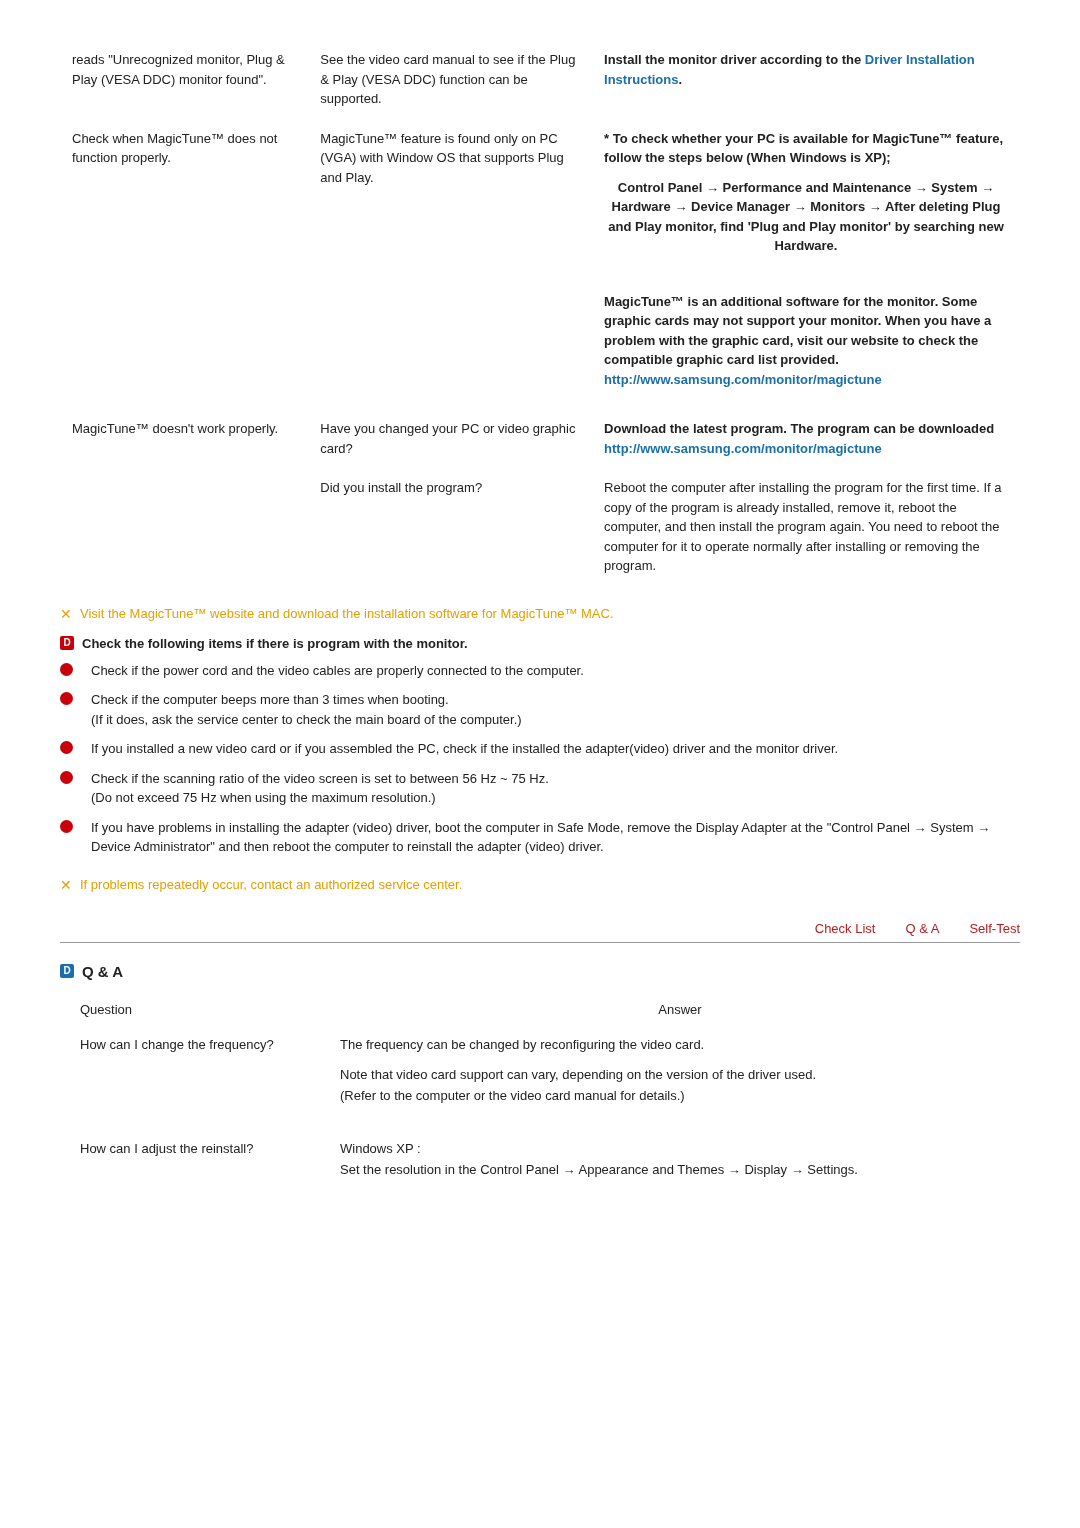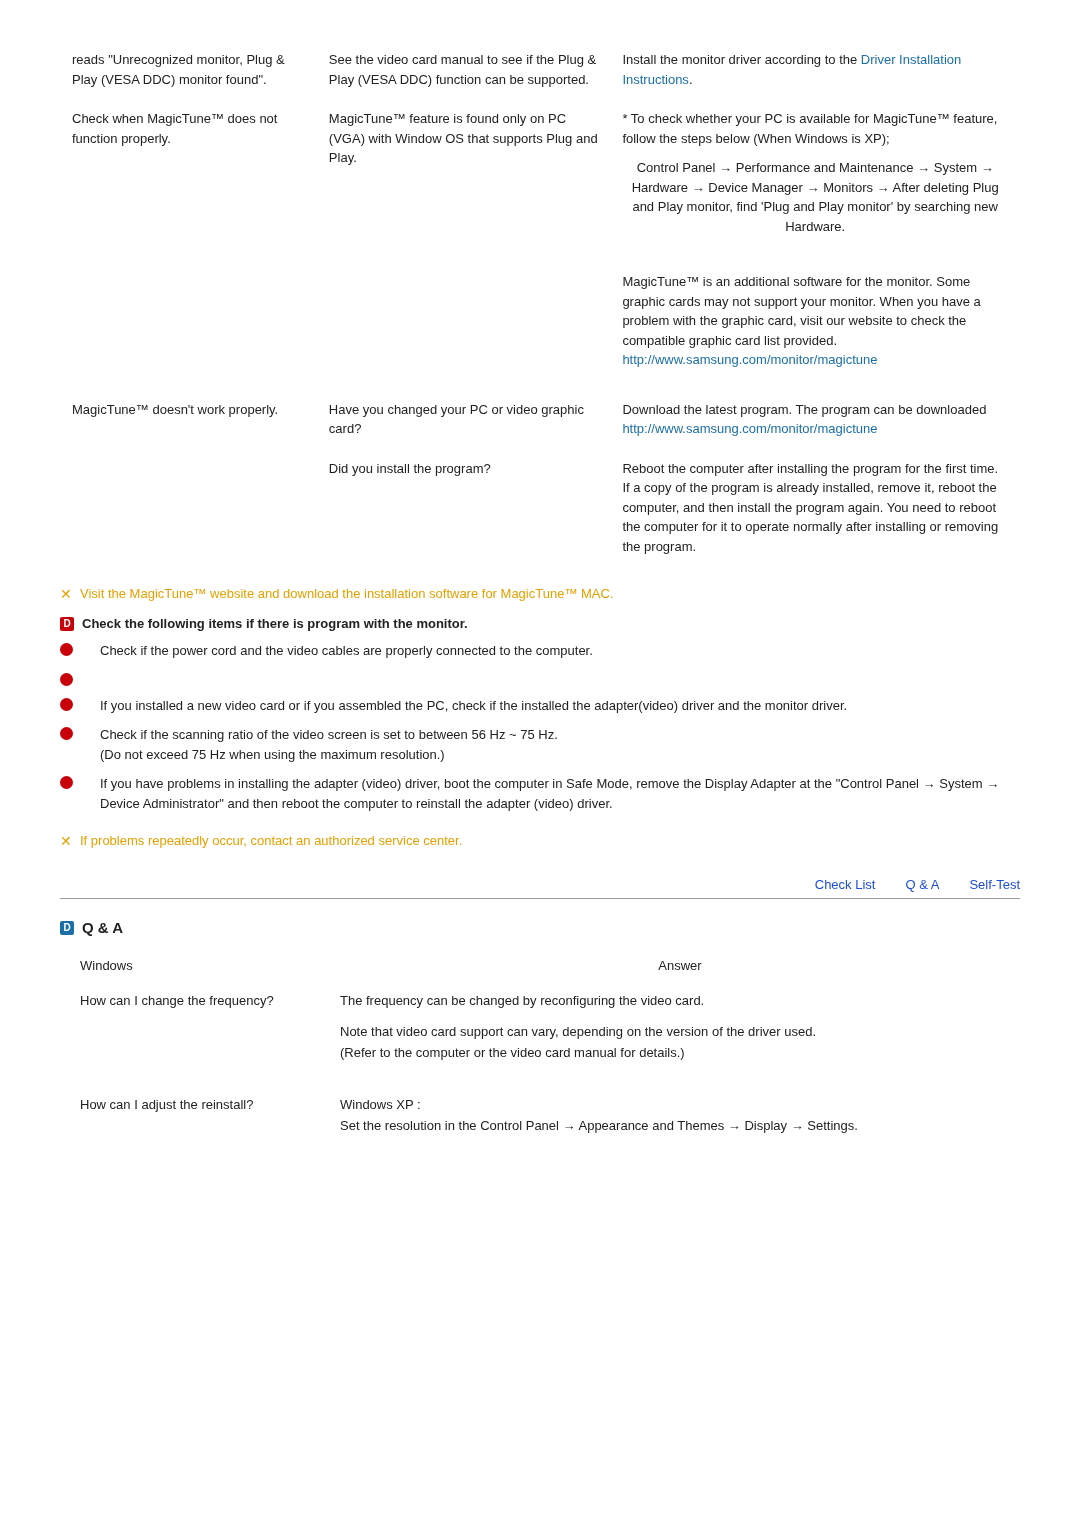--- a/index.html
+++ b/index.html
@@ -18,21 +18,21 @@
       margin-bottom: 20px;
     }
     table.trouble-table td {
       vertical-align: top;
       padding: 10px 12px;
       font-size: 13px;
       line-height: 1.5;
     }
     table.trouble-table td:first-child { width: 175px; }
     table.trouble-table td:nth-child(2) { width: 200px; }
-    table.trouble-table td:nth-child(3) { width: auto; }
+    table.trouble-table td:nth-child(3) { width: auto; font-weight: bold; }
     .link { color: #1a6fa8; text-decoration: none; }
     .note-x {
       display: flex;
       align-items: flex-start;
       gap: 6px;
       color: #e5a000;
       font-size: 13px;
       margin: 18px 0 10px 0;
     }
     .note-x .x-icon {
@@ -59,21 +59,21 @@
       font-weight: bold;
       text-align: center;
       line-height: 14px;
       border-radius: 2px;
       min-width: 14px;
     }
     .bullet-list { margin: 0 0 10px 0; padding: 0; list-style: none; }
     .bullet-list li {
       display: flex;
       align-items: flex-start;
-      gap: 27px;
+      gap: 18px;
       margin-bottom: 10px;
       font-size: 13px;
       line-height: 1.5;
     }
     .bullet-icon {
       display: inline-block;
       width: 13px;
       height: 13px;
       background: #c8000a;
       border-radius: 50%;
@@ -83,21 +83,21 @@
     .nav-tabs {
       display: flex;
       justify-content: flex-end;
       gap: 30px;
       border-bottom: 1px solid #999;
       padding-bottom: 4px;
       margin: 28px 0 20px 0;
     }
     .nav-tab {
       font-size: 13px;
-      color: #1d4ed8;
+      color: #b91c1c;
       cursor: pointer;
       padding-bottom: 2px;
     }
     .qa-section-header {
       display: flex;
       align-items: center;
       gap: 8px;
       font-weight: bold;
       font-size: 15px;
       margin-bottom: 16px;
@@ -171,20 +171,21 @@
   <span>Check the following items if there is program with the monitor.</span>
 </div>
 
 <ul class="bullet-list">
   <li>
     <span class="bullet-icon"></span>
     <span>Check if the power cord and the video cables are properly connected to the computer.</span>
   </li>
   <li>
     <span class="bullet-icon"></span>
+    <span>Check if the computer beeps more than 3 times when booting.<br>(If it does, ask the service center to check the main board of the computer.)</span>
   </li>
   <li>
     <span class="bullet-icon"></span>
     <span>If you installed a new video card or if you assembled the PC, check if the installed the adapter(video) driver and the monitor driver.</span>
   </li>
   <li>
     <span class="bullet-icon"></span>
     <span>Check if the scanning ratio of the video screen is set to between 56 Hz ~ 75 Hz.<br>(Do not exceed 75 Hz when using the maximum resolution.)</span>
   </li>
   <li>
@@ -205,21 +206,21 @@
 </div>
 
 <div class="qa-section-header">
   <span class="d-icon" style="background:#1a6fa8;">D</span>
   <span>Q &amp; A</span>
 </div>
 
 <table class="qa-table">
   <thead>
     <tr>
-      <th>Windows</th>
+      <th>Question</th>
       <th>Answer</th>
     </tr>
   </thead>
   <tbody>
     <tr>
       <td>How can I change the frequency?</td>
       <td>
         <p style="margin-bottom:10px;">The frequency can be changed by reconfiguring the video card.</p>
         <p>Note that video card support can vary, depending on the version of the driver used.<br>(Refer to the computer or the video card manual for details.)</p>
       </td>

